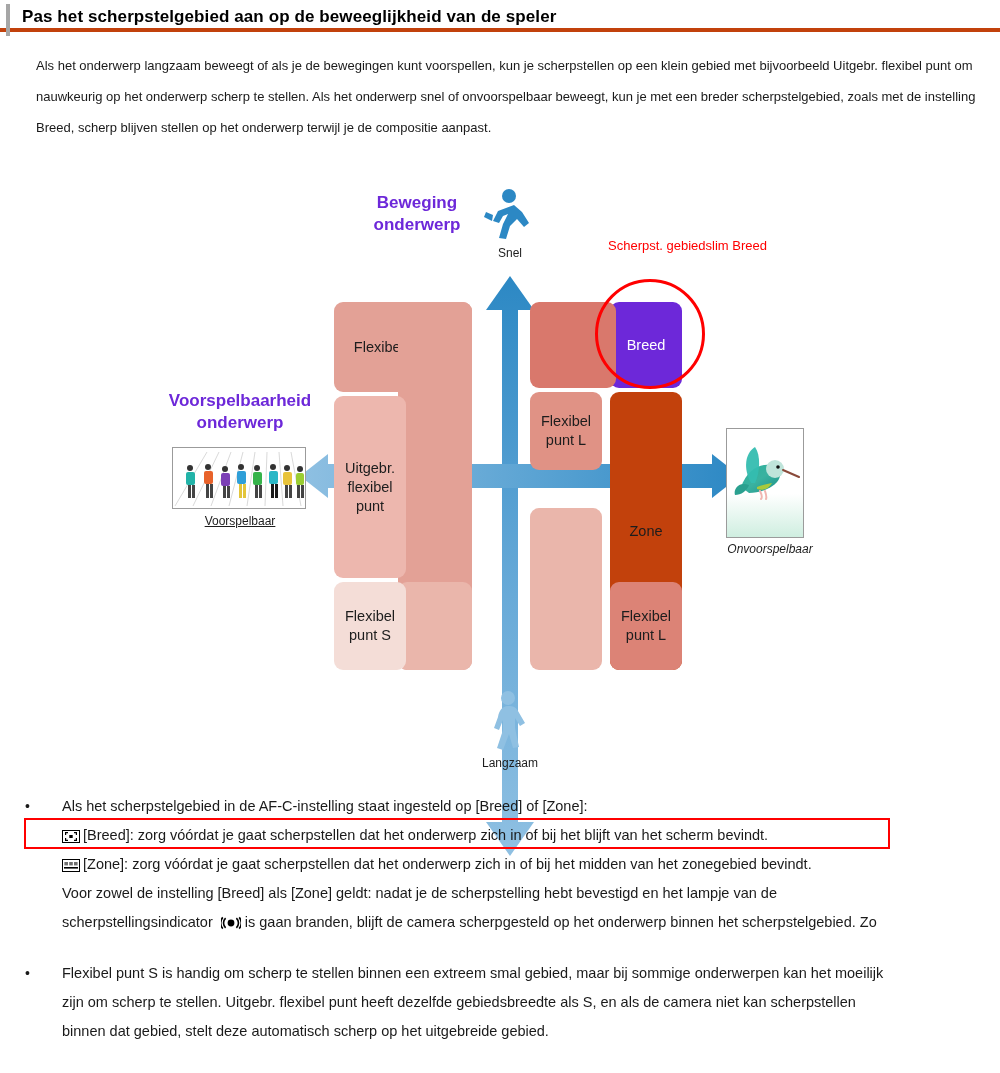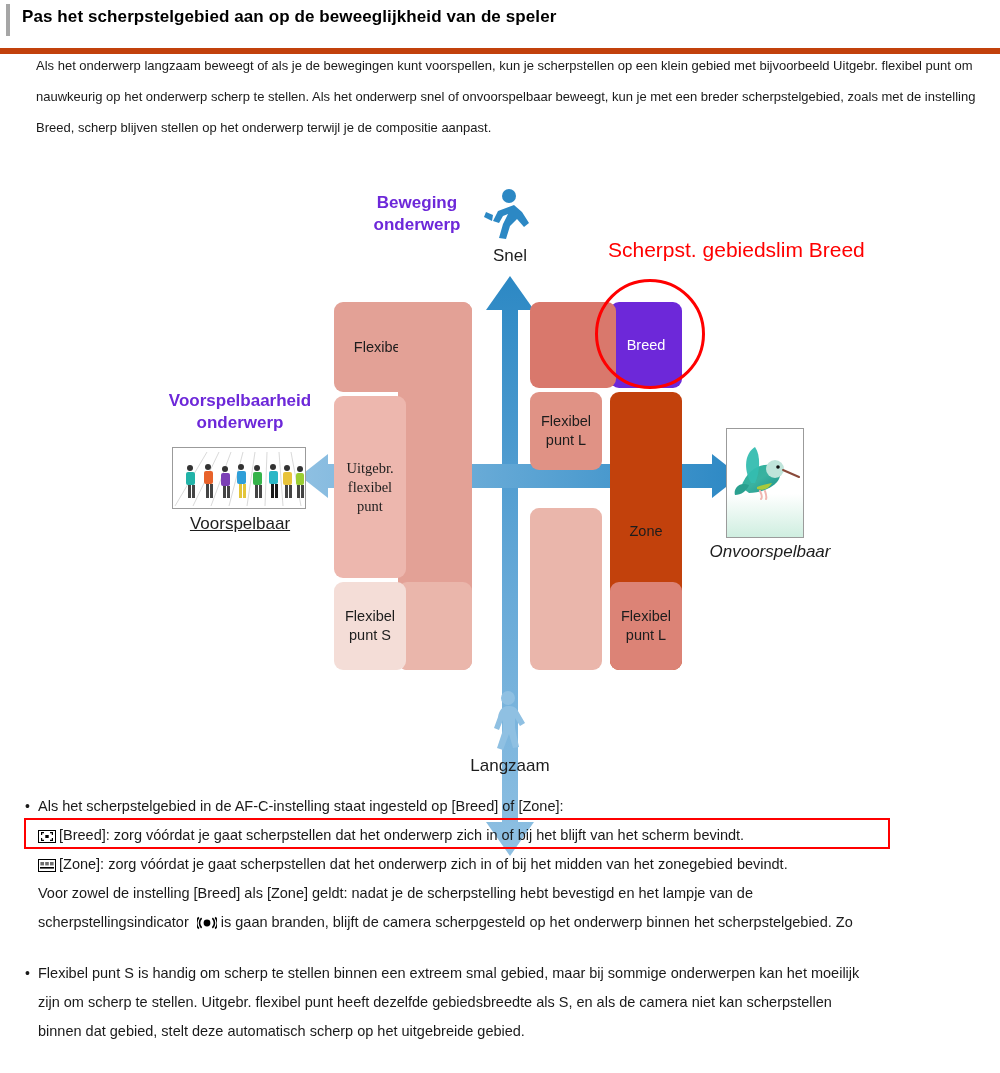--- a/index.html
+++ b/index.html
@@ -6,23 +6,23 @@
   body{
     width:1000px;height:1073px;
     background:#ffffff;
     font-family:"Liberation Sans", sans-serif;
     color:#111;
     position:relative;
     overflow:hidden;
   }
   
   .header{
-    position:absolute; left:0; top:0; width:1000px; height:54px;
+    position:absolute; left:0; top:0; width:1000px; height:32px;
     box-sizing:border-box;
-    border-bottom:6px solid #c2410c;
+    border-bottom:4px solid #c2410c;
   }
   .header-accent{
     position:absolute; left:6px; top:4px; width:4px; height:32px;
     background:#a6a6a6;
   }
   .header-title{
     position:absolute; left:22px; top:7px;
     font-size:17px; font-weight:bold; letter-spacing:.1px;
     color:#000;
   }
@@ -40,24 +40,24 @@
     display:flex; align-items:center; justify-content:center;
     text-align:center;
     font-size:14.5px; line-height:19px; color:#1d1d1d;
     border-radius:9px;
   }
   .dg-label-bold{
     position:absolute; font-weight:bold; font-size:17px; line-height:22px;
     text-align:center; color:#6d28d9;
   }
   .dg-label{
-    position:absolute; font-size:17px; color:#1d1d1d; text-align:center;
+    position:absolute; font-size:12px; color:#1d1d1d; text-align:center;
   }
   .dg-note{
-    position:absolute; font-size:21px; color:#ff0000; white-space:nowrap;
+    position:absolute; font-size:13px; color:#ff0000; white-space:nowrap;
   }
   .photo{
     position:absolute; box-sizing:border-box;
     border:1px solid #9b9b9b; background:#fff; overflow:hidden;
   }
   .highlight-circle{
     position:absolute; box-sizing:border-box;
     border:3px solid #ff0000; border-radius:50%;
     background:transparent;
   }
@@ -69,21 +69,21 @@
     position:relative;
     font-size:14.5px; line-height:29px; color:#1a1a1a;
   }
   .bullet-dot{
     position:absolute; left:25px; top:0px;
     font-size:14px; line-height:29px;
   }
   .bullet-body{
     margin-left:38px; margin-right:24px;
   }
-  .sub-line{ display:block; }
+  .sub-line{ display:block;margin-left:24px; }
   .red-outline{
     position:absolute; left:24px; top:26px; width:866px; height:31px;
     box-sizing:border-box; border:2px solid #ff0000;
     pointer-events:none;
   }
   .ico{
     display:inline-block; vertical-align:-3px; margin-right:3px;
   }
 </style>
 </head>
@@ -138,21 +138,21 @@
     <polygon points="0,22 28,0 28,10 412,10 412,0 440,22 412,44 412,34 28,34 28,44" fill="url(#hgrad)"></polygon>
   </svg>
 
   <div class="dg-box" style="left:334px; top:124px; width:138px; height:90px; background:#e3a196;">
     <span>Flexibel punt M</span>
   </div>
 
   <div class="dg-box" style="left:398px; top:124px; width:74px; height:368px; background:#e3a196;"></div>
   <div class="dg-box" style="left:398px; top:404px; width:74px; height:88px; background:#eab6ab;"></div>
 
-  <div class="dg-box" style="left:334px; top:218px; width:72px; height:182px; background:#edb7ae; flex-direction:column;font-family:Liberation Serif, serif;">
+  <div class="dg-box" style="left:334px; top:218px; width:72px; height:182px; background:#edb7ae; flex-direction:column;">
     <span>Uitgebr.</span>
     <span>flexibel</span>
     <span>punt</span>
   </div>
 
   <div class="dg-box" style="left:334px; top:404px; width:72px; height:88px; background:#f4ddd7; flex-direction:column;">
     <span>Flexibel</span>
     <span>punt S</span>
   </div>
 

